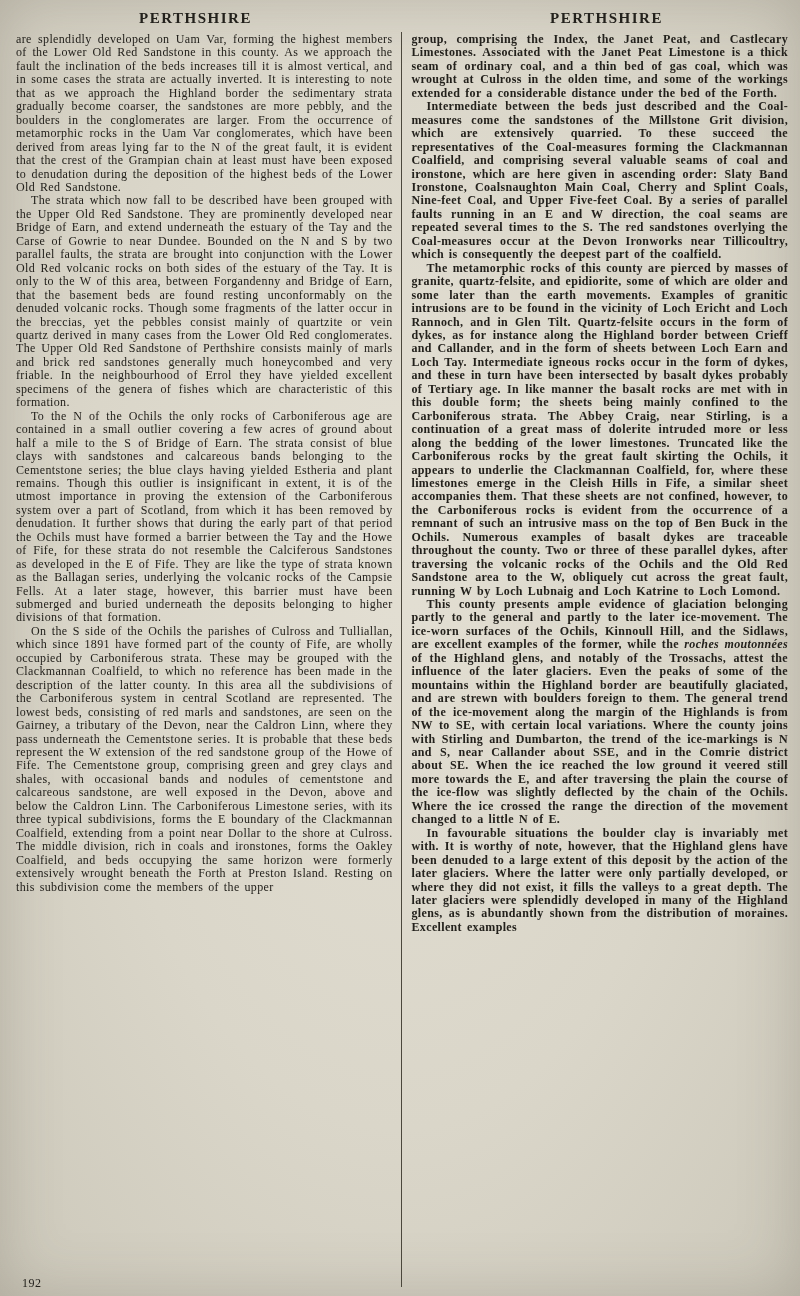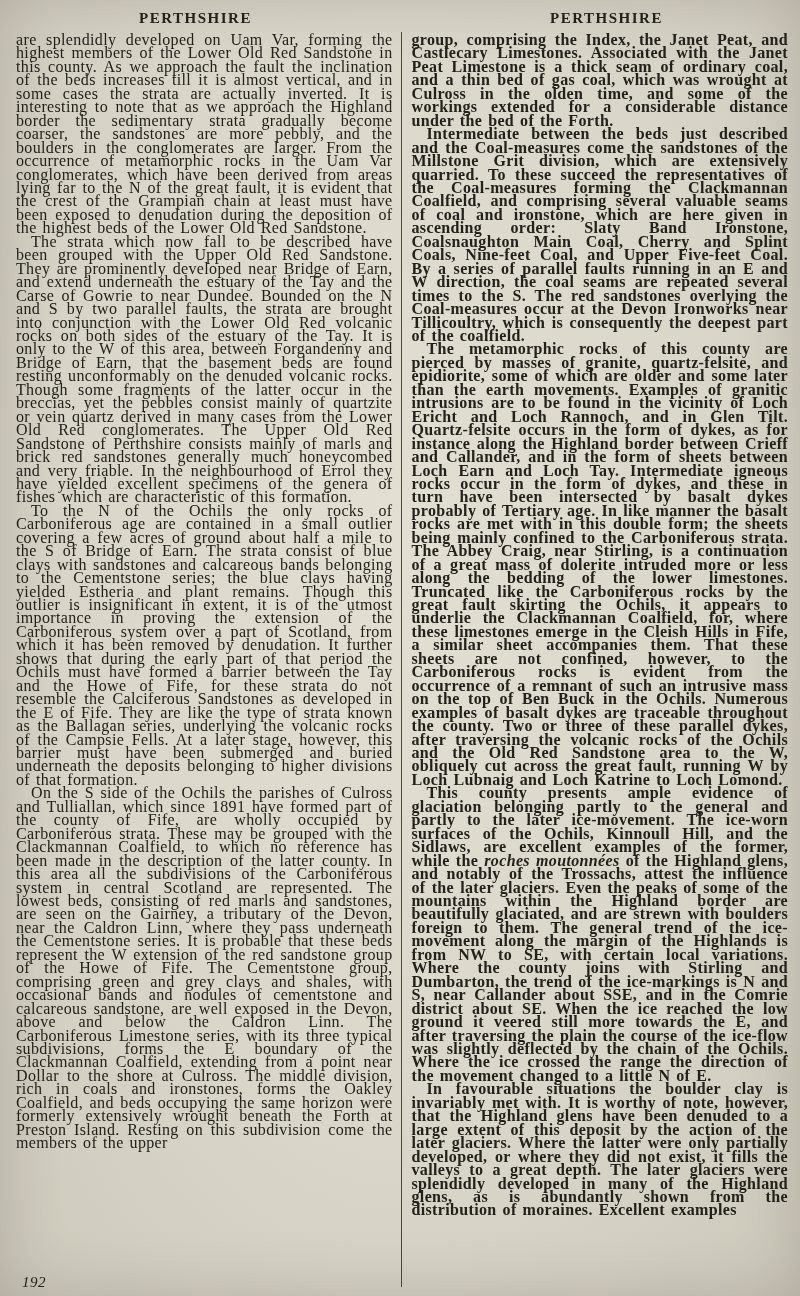--- a/index.html
+++ b/index.html
@@ -39,34 +39,33 @@
     overflow: hidden;
   }
   .col.right { padding: 1px 2px 0 10px; font-weight: bold; }
   .divider {
     width: 1px;
     background: #4b473c;
     flex: 0 0 1px;
   }
   p.para {
     text-align: justify;
-    font-size: 16px;
+    font-size: 12px;
     line-height: 13.45px;
     letter-spacing: 0.35px;
     word-spacing: 1.6px;
     text-indent: 15px;
   }
   p.para.cont { text-indent: 0; }
   .pagenum {
     position: absolute;
     left: 22px;
     bottom: 5px;
-    font-size: 15px;
+    font-size: 12px;
     letter-spacing: 0.5px;
-    font-style: italic;
   }
   em.foreign { font-style: italic; }
 </style>
 </head>
 <body>
 
 <div class="page">
 
   <div class="running-head">
     <div class="hdr">PERTHSHIRE</div>

